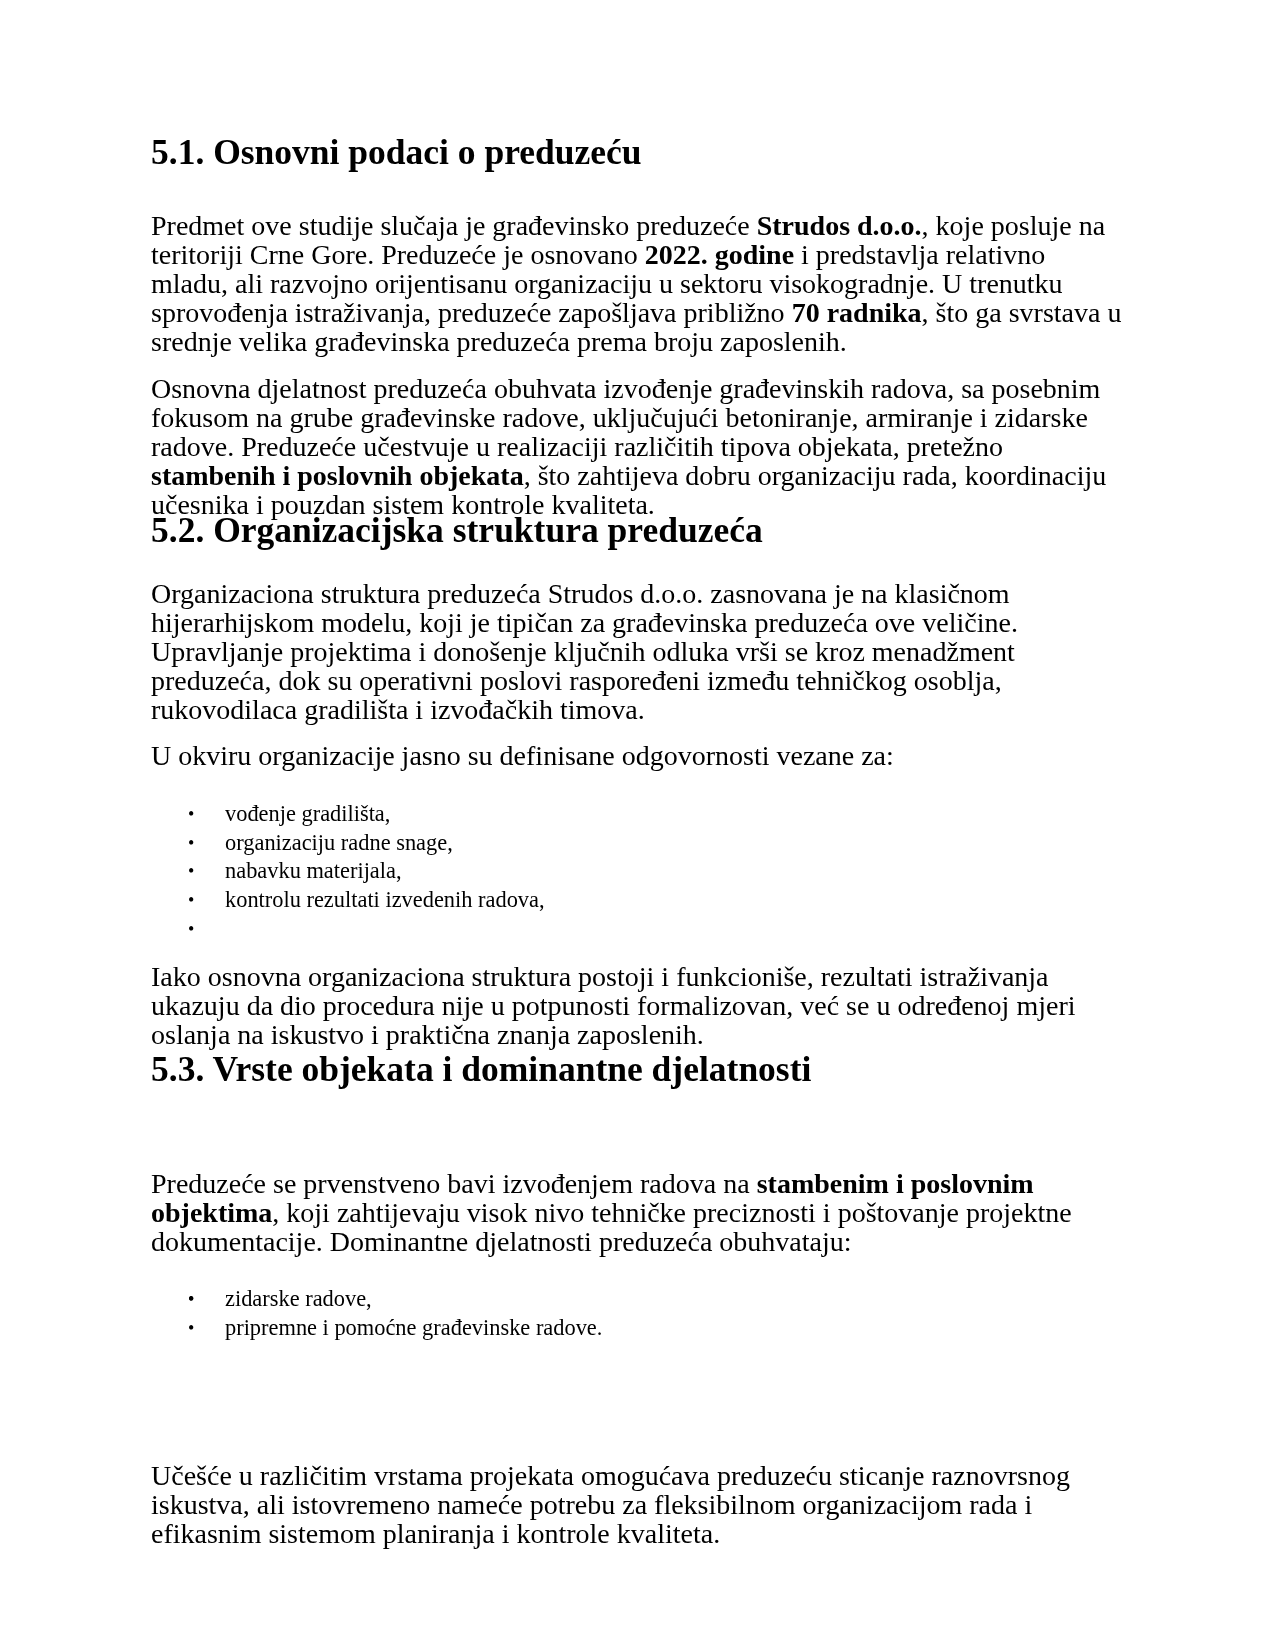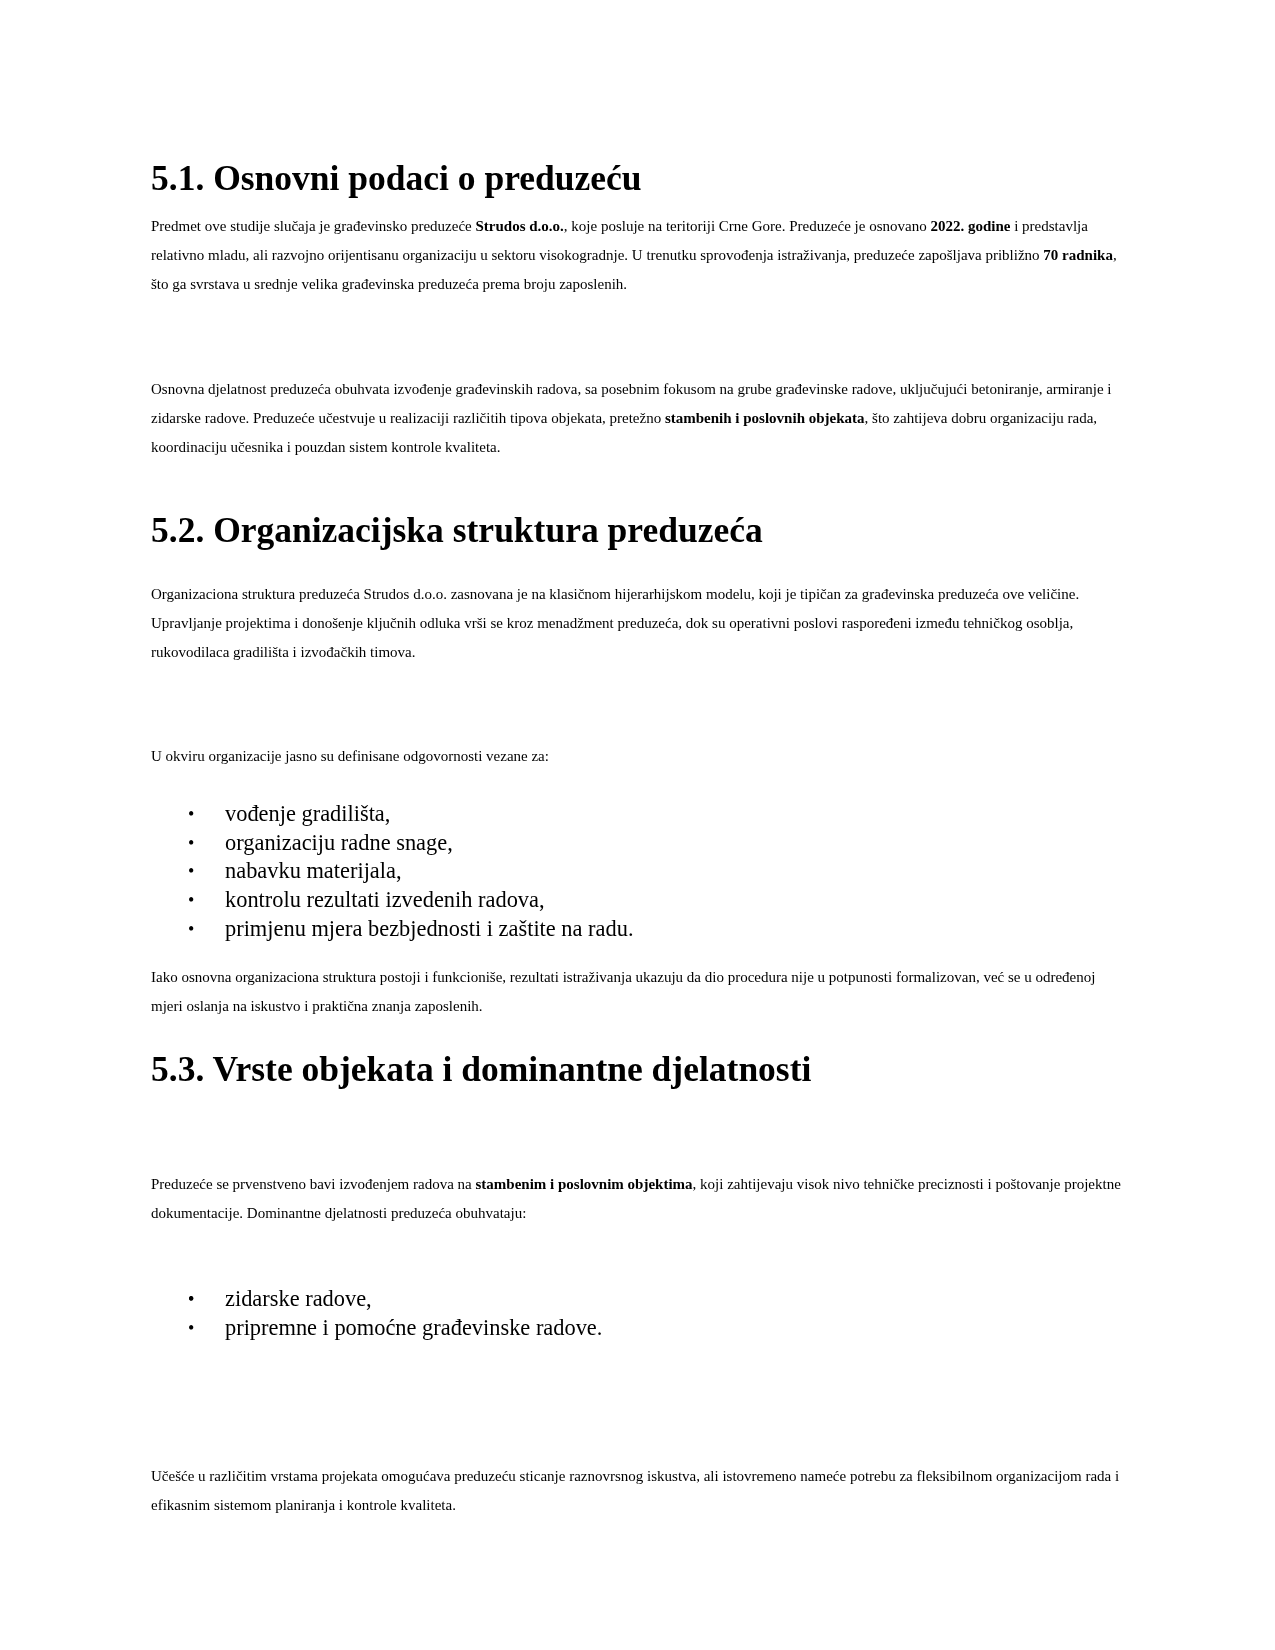--- a/index.html
+++ b/index.html
@@ -1,52 +1,52 @@
 <!DOCTYPE html>
 <html><head>
 <meta charset="utf-8">
 <style>
   html, body { margin: 0; padding: 0; background: #ffffff; }
   body { width: 1275px; height: 1650px; position: relative; overflow: hidden;
          font-family: "Liberation Serif", serif; color: #000; }
   .page { position: absolute; left: 151px; top: 0; width: 980px; }
   h2 { font-family: "Liberation Serif", serif; font-weight: bold; font-size: 35.5px;
        margin: 0; line-height: 40px; position: absolute; left: 0; white-space: nowrap; }
-  .para { position: absolute; left: 0; width: 975px; font-size: 15px; line-height: 28.9px; margin: 0; }
+  .para { position: absolute; left: 0; width: 975px; font-size: 28px; line-height: 28.9px; margin: 0; }
   .para b { font-weight: bold; }
   ul.blist { position: absolute; left: 0; margin: 0; padding: 0; list-style: none; font-size: 22.4px; line-height: 28.7px; }
   ul.blist li { position: relative; padding-left: 74px; white-space: nowrap; }
   ul.blist li .bullet { position: absolute; left: 37px; top: 0; font-size: 18px; }
 </style>
 </head>
 <body>
 
 <div class="page">
 
-  <h2 style="top:158px">5.1. Osnovni podaci o preduzeću</h2>
+  <h2 style="top:132px">5.1. Osnovni podaci o preduzeću</h2>
   <p class="para" style="top:212px">
     <span>Predmet ove studije slučaja je građevinsko preduzeće </span><b>Strudos d.o.o.</b><span>, koje posluje na teritoriji Crne Gore. Preduzeće je osnovano </span><b>2022. godine</b><span> i predstavlja relativno mladu, ali razvojno orijentisanu organizaciju u sektoru visokogradnje. U trenutku sprovođenja istraživanja, preduzeće zapošljava približno </span><b>70 radnika</b><span>, što ga svrstava u srednje velika građevinska preduzeća prema broju zaposlenih.</span>
   </p>
   <p class="para" style="top:375px">
     <span>Osnovna djelatnost preduzeća obuhvata izvođenje građevinskih radova, sa posebnim fokusom na grube građevinske radove, uključujući betoniranje, armiranje i zidarske radove. Preduzeće učestvuje u realizaciji različitih tipova objekata, pretežno </span><b>stambenih i poslovnih objekata</b><span>, što zahtijeva dobru organizaciju rada, koordinaciju učesnika i pouzdan sistem kontrole kvaliteta.</span>
   </p>
 
   <h2 style="top:510px">5.2. Organizacijska struktura preduzeća</h2>
   <p class="para" style="top:580px">
     <span>Organizaciona struktura preduzeća Strudos d.o.o. zasnovana je na klasičnom hijerarhijskom modelu, koji je tipičan za građevinska preduzeća ove veličine. Upravljanje projektima i donošenje ključnih odluka vrši se kroz menadžment preduzeća, dok su operativni poslovi raspoređeni između tehničkog osoblja, rukovodilaca gradilišta i izvođačkih timova.</span>
   </p>
   <p class="para" style="top:742px">
     <span>U okviru organizacije jasno su definisane odgovornosti vezane za:</span>
   </p>
   <ul class="blist" style="top:800px">
     <li><span class="bullet">•</span><span>vođenje gradilišta,</span></li>
     <li><span class="bullet">•</span><span>organizaciju radne snage,</span></li>
     <li><span class="bullet">•</span><span>nabavku materijala,</span></li>
     <li><span class="bullet">•</span><span>kontrolu rezultati izvedenih radova,</span></li>
-    <li><span class="bullet">•</span><span>primjenu mjera bezbjednosti i zaštite na radu.</span></li>
+    <li><span class="bullet">•</span></li>
   </ul>
   <p class="para" style="top:963px">
     <span>Iako osnovna organizaciona struktura postoji i funkcioniše, rezultati istraživanja ukazuju da dio procedura nije u potpunosti formalizovan, već se u određenoj mjeri oslanja na iskustvo i praktična znanja zaposlenih.</span>
   </p>
 
   <h2 style="top:1049px">5.3. Vrste objekata i dominantne djelatnosti</h2>
   <p class="para" style="top:1170px">
     <span>Preduzeće se prvenstveno bavi izvođenjem radova na </span><b>stambenim i poslovnim objektima</b><span>, koji zahtijevaju visok nivo tehničke preciznosti i poštovanje projektne dokumentacije. Dominantne djelatnosti preduzeća obuhvataju:</span>
   </p>
   <ul class="blist" style="top:1285px">

